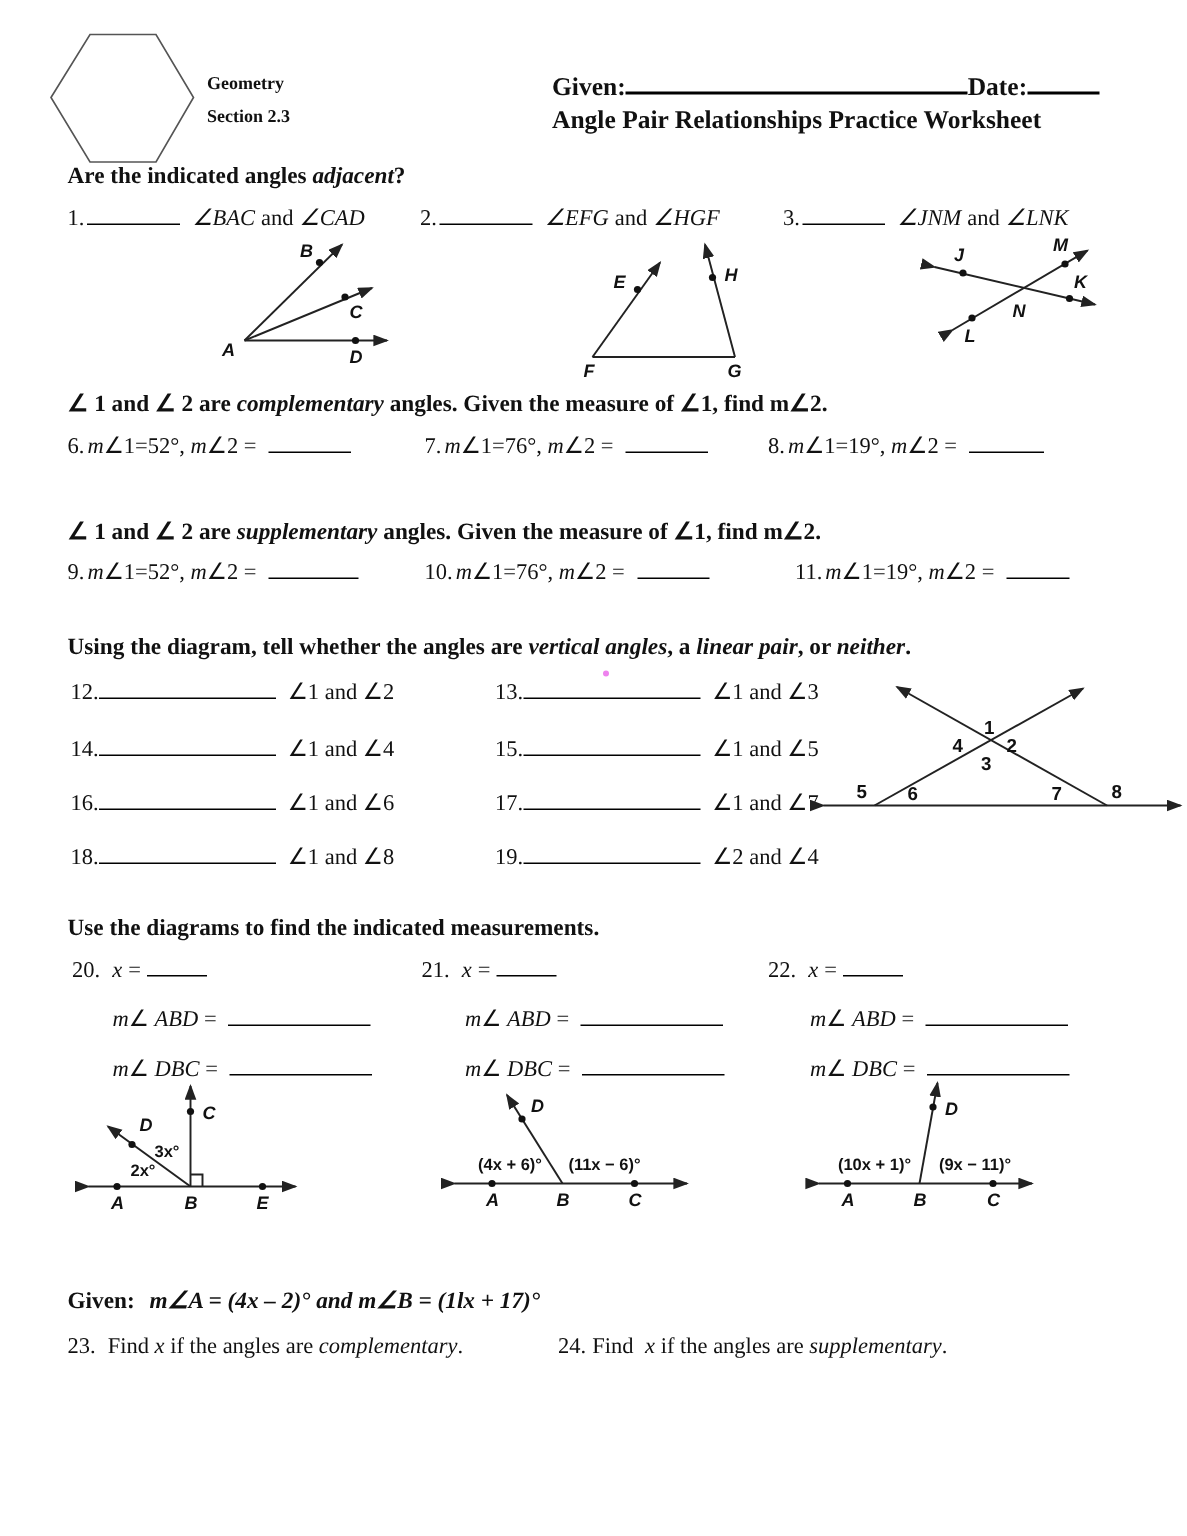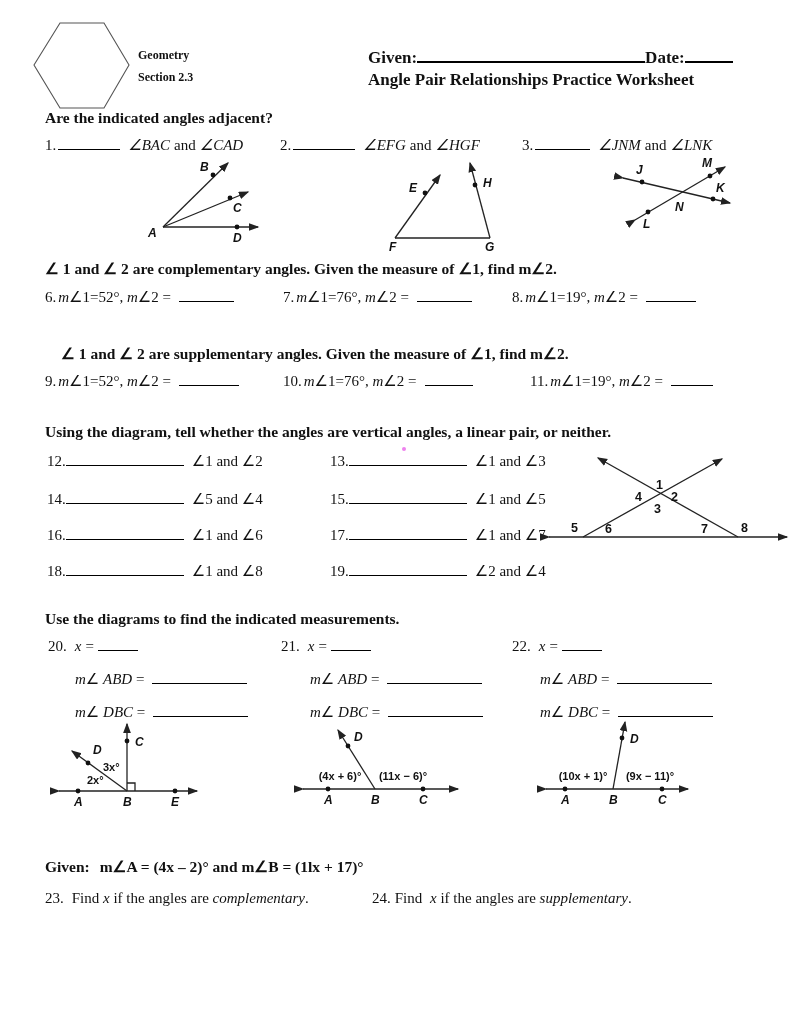--- a/index.html
+++ b/index.html
@@ -2,21 +2,21 @@
 <html><head>
 <meta charset="utf-8">
 <style>
   html,body{margin:0;padding:0;background:#fff;}
   body{width:791px;height:1024px;position:relative;overflow:hidden;
        font-family:"Liberation Serif",serif;color:#111;}
   .abs{position:absolute;white-space:nowrap;}
   .h{font-weight:700;font-size:15.5px;}
   .body-t{font-size:15px;}
   .it{font-style:italic;}
-  .bi{font-weight:700;}
+  .bi{font-weight:700;font-style:italic;}
   .blank{display:inline-block;border-bottom:1.2px solid #000;height:13px;vertical-align:baseline;}
   .blank2{display:inline-block;border-bottom:2px solid #000;height:15px;vertical-align:baseline;}
   .numsp{margin-right:2px;}
   .gap{margin:0 4px;text-align:center;}
   .pairsp{margin-left:8px;}
   svg{position:absolute;overflow:visible;}
   svg line, svg polyline, svg path{stroke:#222;stroke-width:1.3;fill:none;}
   svg text{font-family:"Liberation Sans",sans-serif;font-size:12px;font-style:italic;font-weight:600;fill:#111;}
   svg text.num{font-style:normal;font-weight:600;font-size:12.5px;}
   svg text.ang{font-style:normal;font-weight:700;font-size:11px;}
@@ -114,41 +114,41 @@
 <div class="abs body-t" style="left:45px;top:288px">
   <span class="numsp">6.</span><span class="it">m</span><span>∠1=52°, </span><span class="it">m</span><span>∠2 =</span><span class="blank pairsp" style="width:55px"></span>
 </div>
 <div class="abs body-t" style="left:283px;top:288px">
   <span class="numsp">7.</span><span class="it">m</span><span>∠1=76°, </span><span class="it">m</span><span>∠2 =</span><span class="blank pairsp" style="width:55px"></span>
 </div>
 <div class="abs body-t" style="left:512px;top:288px">
   <span class="numsp">8.</span><span class="it">m</span><span>∠1=19°,  </span><span class="it">m</span><span>∠2 =</span><span class="blank pairsp" style="width:50px"></span>
 </div>
 
-<div class="abs h" style="left:61px;top:345px">
+<div class="abs h" style="left:45px;top:345px">
   <span>∠ 1 and ∠ 2 are </span><span class="bi">supplementary</span><span> angles. Given the measure of ∠1, find m∠2.</span>
 </div>
 <div class="abs body-t" style="left:45px;top:372px">
   <span class="numsp">9.</span><span class="it">m</span><span>∠1=52°, </span><span class="it">m</span><span>∠2 =</span><span class="blank pairsp" style="width:60px"></span>
 </div>
 <div class="abs body-t" style="left:283px;top:372px">
   <span class="numsp">10.</span><span class="it">m</span><span>∠1=76°, </span><span class="it">m</span><span>∠2 =</span><span class="blank pairsp" style="width:48px"></span>
 </div>
 <div class="abs body-t" style="left:530px;top:372px">
   <span class="numsp">11.</span><span class="it">m</span><span>∠1=19°,  </span><span class="it">m</span><span>∠2 =</span><span class="blank pairsp" style="width:42px"></span>
 </div>
 
 <div class="abs h" style="left:45px;top:423px">
   <span>Using the diagram, tell whether the angles are </span><span class="bi">vertical angles</span><span>, a </span><span class="bi">linear pair</span><span>, or </span><span class="bi">neither</span><span>.</span>
 </div>
 <div class="pinkdot" style="left:402px;top:447px"></div>
 
 <div class="abs body-t" style="left:47px;top:452px"><span>12.</span><span class="blank" style="width:118px"></span><span class="pairsp">∠1 and ∠2</span></div>
 <div class="abs body-t" style="left:330px;top:452px"><span>13.</span><span class="blank" style="width:118px"></span><span class="pairsp">∠1 and ∠3</span></div>
-<div class="abs body-t" style="left:47px;top:490px"><span>14.</span><span class="blank" style="width:118px"></span><span class="pairsp">∠5 and ∠4</span></div>
+<div class="abs body-t" style="left:47px;top:490px"><span>14.</span><span class="blank" style="width:118px"></span><span class="pairsp">∠1 and ∠4</span></div>
 <div class="abs body-t" style="left:330px;top:490px"><span>15.</span><span class="blank" style="width:118px"></span><span class="pairsp">∠1 and ∠5</span></div>
 <div class="abs body-t" style="left:47px;top:526px"><span>16.</span><span class="blank" style="width:118px"></span><span class="pairsp">∠1 and ∠6</span></div>
 <div class="abs body-t" style="left:330px;top:526px"><span>17.</span><span class="blank" style="width:118px"></span><span class="pairsp">∠1 and ∠7</span></div>
 <div class="abs body-t" style="left:47px;top:562px"><span>18.</span><span class="blank" style="width:118px"></span><span class="pairsp">∠1 and ∠8</span></div>
 <div class="abs body-t" style="left:330px;top:562px"><span>19.</span><span class="blank" style="width:118px"></span><span class="pairsp">∠2 and ∠4</span></div>
 
 <svg class="abs" style="left:545px;top:443px" width="246" height="102" viewBox="0 0 246 102">
   <defs>
     <marker id="ah4" markerWidth="9" markerHeight="7" refX="7" refY="3" orient="auto">
       <path d="M0,0 L8,3 L0,6 z" style="fill:#222;stroke:none"></path>

